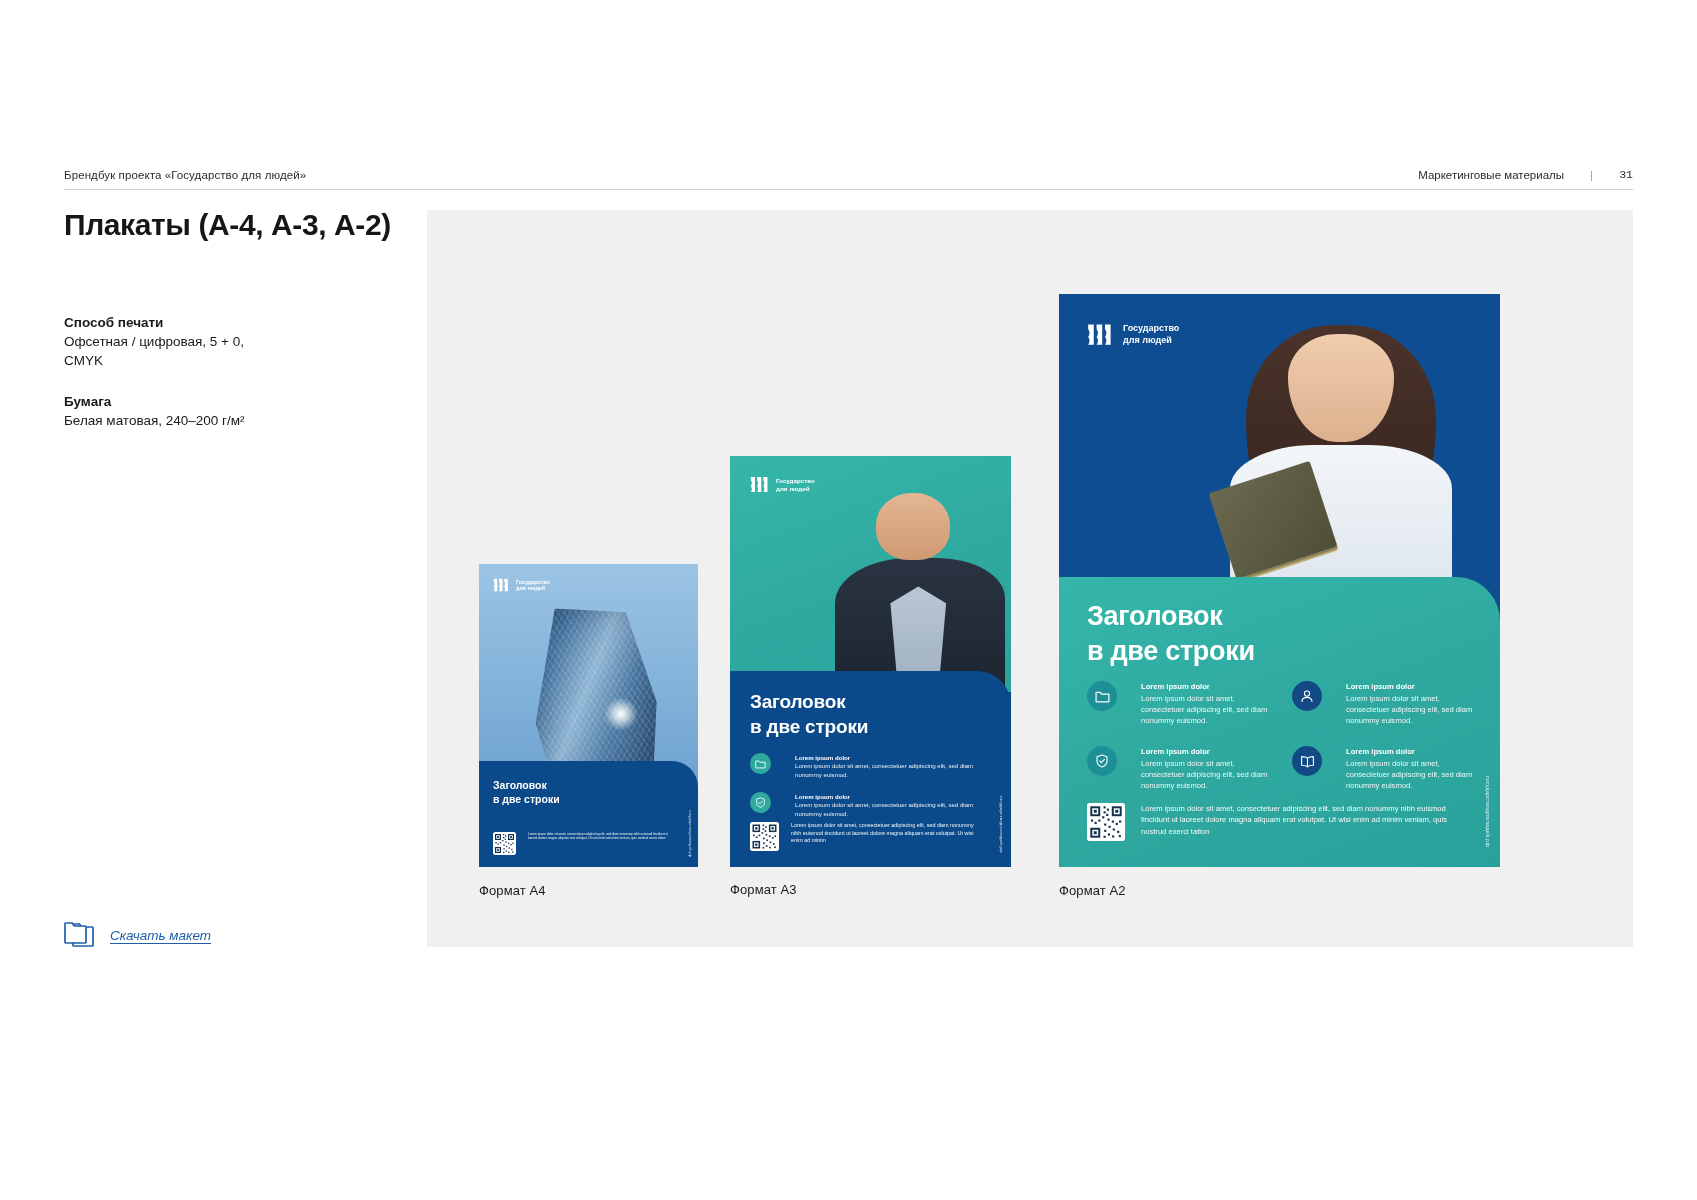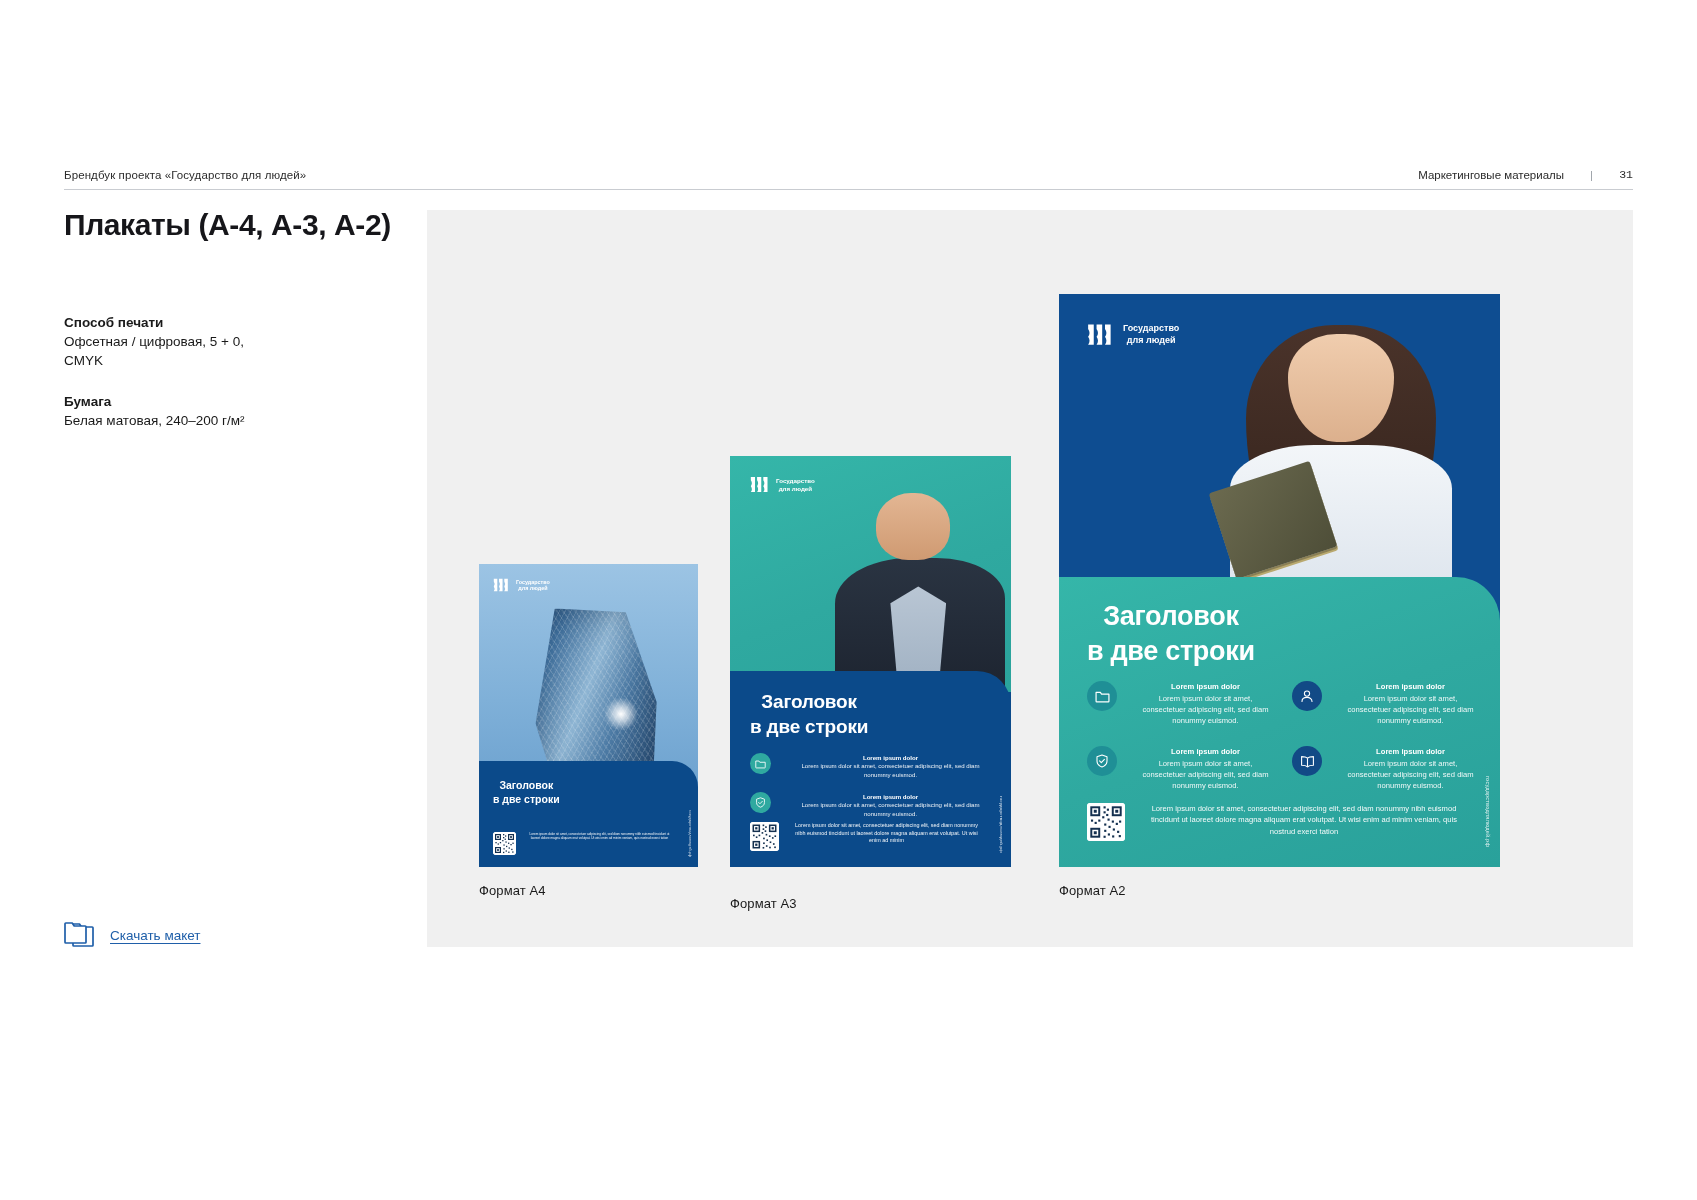--- a/index.html
+++ b/index.html
@@ -30,36 +30,36 @@
     position: absolute; left: 64px; top: 208px;
     font-size: 30px; font-weight: 700; letter-spacing: -0.4px; color: #16161a;
   }
   .specs { position: absolute; left: 64px; top: 313px; width: 330px; }
   .spec-block { margin-bottom: 22px; }
   .spec-head { font-size: 13.5px; font-weight: 700; color: #1a1a1a; line-height: 19px; }
   .spec-body { font-size: 13.5px; font-weight: 400; color: #1a1a1a; line-height: 19px; }
 
   .download {
     position: absolute; left: 64px; top: 922px;
-    display: flex; align-items: center; gap: 16px;
+    display: flex; align-items: center; gap: 16px; font-style: italic;
   }
   .folder-icon { width: 30px; height: 26px; display:block; }
   .download-link {
     font-size: 13.5px; color: #1f5fa9; text-decoration: underline;
     text-underline-offset: 3px; cursor: pointer;
   }
 
   
   .panel {
     position: absolute; left: 427px; top: 210px;
     width: 1206px; height: 737px; background: #f0f0f0;
   }
 
   .poster-wrap { position: absolute; }
-  .poster { position: relative; overflow: hidden; text-align: center; }
+  .poster { position: relative; overflow: hidden; }
   .caption {
     position: absolute; font-size: 13px; color: #1a1a1a; letter-spacing: .1px;
   }
 
   
   .logo { display: flex; align-items: center; gap: 6px; }
   .logo-mark { display:block; }
   .logo-text { color: #fff; font-weight: 700; line-height: 1.18; }
 
   .qr { background: #fff; border-radius: 3px; display:block; }
@@ -389,21 +389,21 @@
                     <rect x="10" y="19.8" width="1.3" height="1.3"></rect>
                 </g>
               </svg>
             </span>
             <span class="note-text" style="font-size:5.4px;line-height:7.6px;">Lorem ipsum dolor sit amet, consectetuer adipiscing elit, sed diam nonummy nibh euismod tincidunt ut laoreet dolore magna aliquam erat volutpat. Ut wisi enim ad minim</span>
           </div>
 
           <span class="side-vert" style="right:7px;bottom:14px;font-size:4.4px;">государстводлялюдей.рф</span>
         </div>
       </div>
-      <div class="caption" style="left:0;top:440px;">Формат А3</div>
+      <div class="caption" style="left:0;top:426px;">Формат А3</div>
     </div>
 
     <div class="poster-wrap" id="posterA2">
       <div class="poster" style="width:441px;height:573px;background:#0e4d91;">
         <div class="a2-top">
           <div class="a2-woman">
             <div class="a2-hair-back"></div>
             <div class="a2-torso"></div>
             <div class="a2-face"></div>
             <div class="a2-book"></div>

